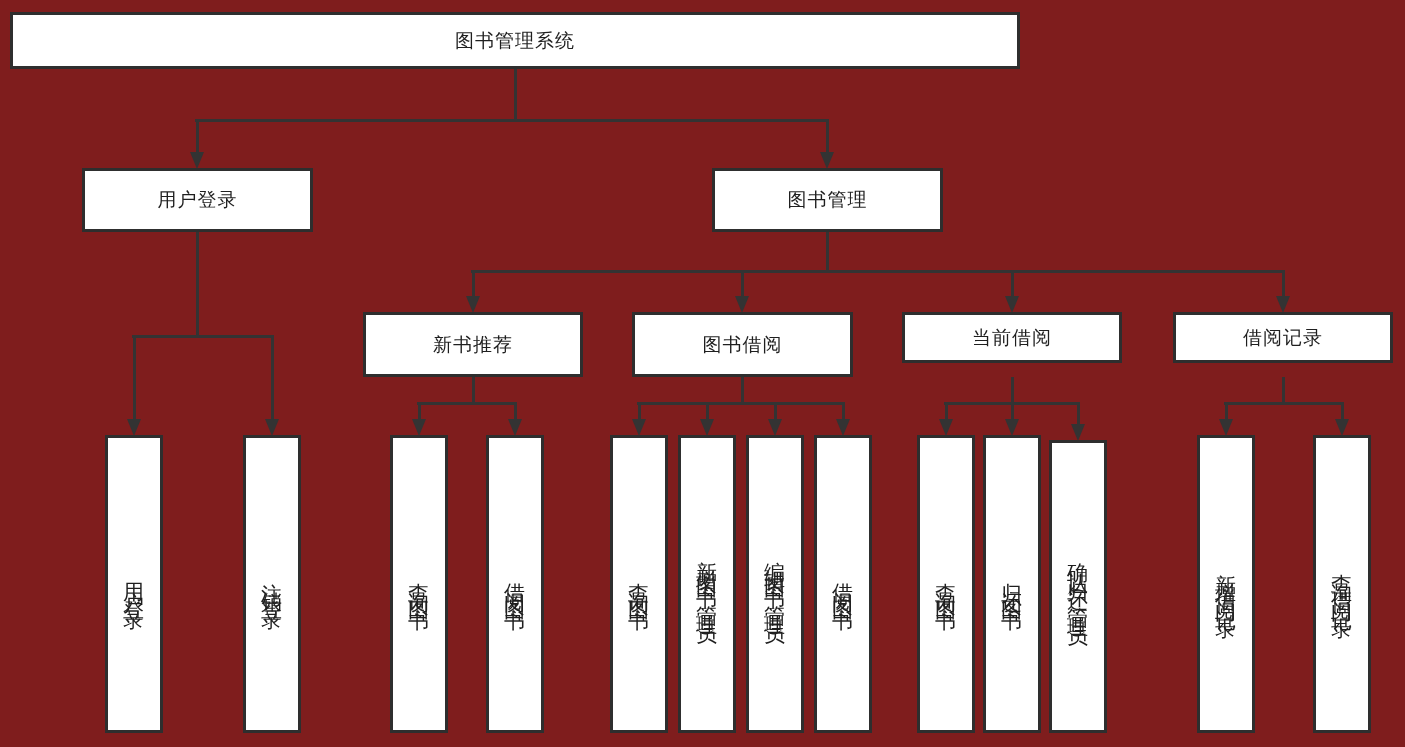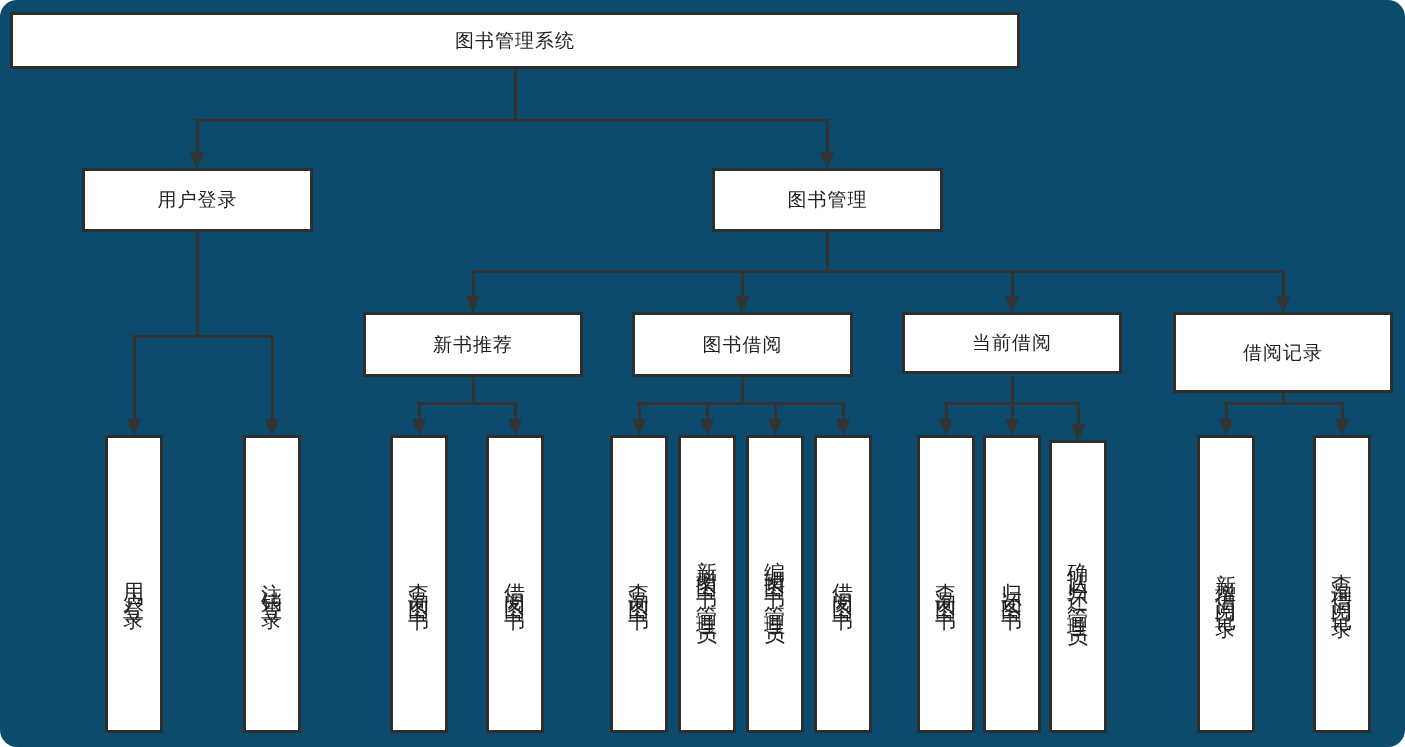--- a/index.html
+++ b/index.html
@@ -1,38 +1,37 @@
 <!DOCTYPE html>
 <html><head>
 <meta charset="utf-8">
 <style>
   html,body{margin:0;padding:0;background:#ffffff;}
   #canvas{
-    position:relative;width:1405px;height:747px;background:#0c4a6e;overflow:hidden;
+    position:relative;width:1405px;height:747px;background:#7f1d1d;overflow:hidden;
     font-family:"Liberation Sans","DejaVu Sans",sans-serif;
-    border-radius:17px;
   }
   .node{
     position:absolute;box-sizing:border-box;background:#ffffff;
     border:3px solid #2e2e2e;color:#1f1f1f;
     display:flex;align-items:center;justify-content:center;
     font-size:19px;letter-spacing:1px;z-index:2;
   }
   .leaf{width:58px;top:435px;height:298px;}
   .leaf .vtext{
     writing-mode:vertical-rl;text-orientation:mixed;
     font-size:21px;letter-spacing:9px;line-height:1;
   }
   #n-root{left:10px;top:12px;width:1010px;height:57px;}
   #n-user{left:82px;top:168px;width:231px;height:64px;}
   #n-mgmt{left:712px;top:168px;width:231px;height:64px;}
   #n-newbook{left:363px;top:312px;width:220px;height:65px;}
   #n-borrow{left:632px;top:312px;width:221px;height:65px;font-family:Liberation Mono, monospace;}
-  #n-current{left:902px;top:312px;width:220px;height:62px;}
-  #n-record{left:1173px;top:312px;width:220px;height:81px;}
+  #n-current{left:902px;top:312px;width:220px;height:51px;}
+  #n-record{left:1173px;top:312px;width:220px;height:51px;}
   #l-user{left:105px;}
   #l-logout{left:243px;}
   #l-nb-q{left:390px;}
   #l-nb-b{left:486px;}
   #l-bb-q{left:610px;}
   #l-bb-a{left:678px;}
   #l-bb-e{left:746px;}
   #l-bb-bo{left:814px;}
   #l-cb-q{left:917px;}
   #l-cb-r{left:983px;}

